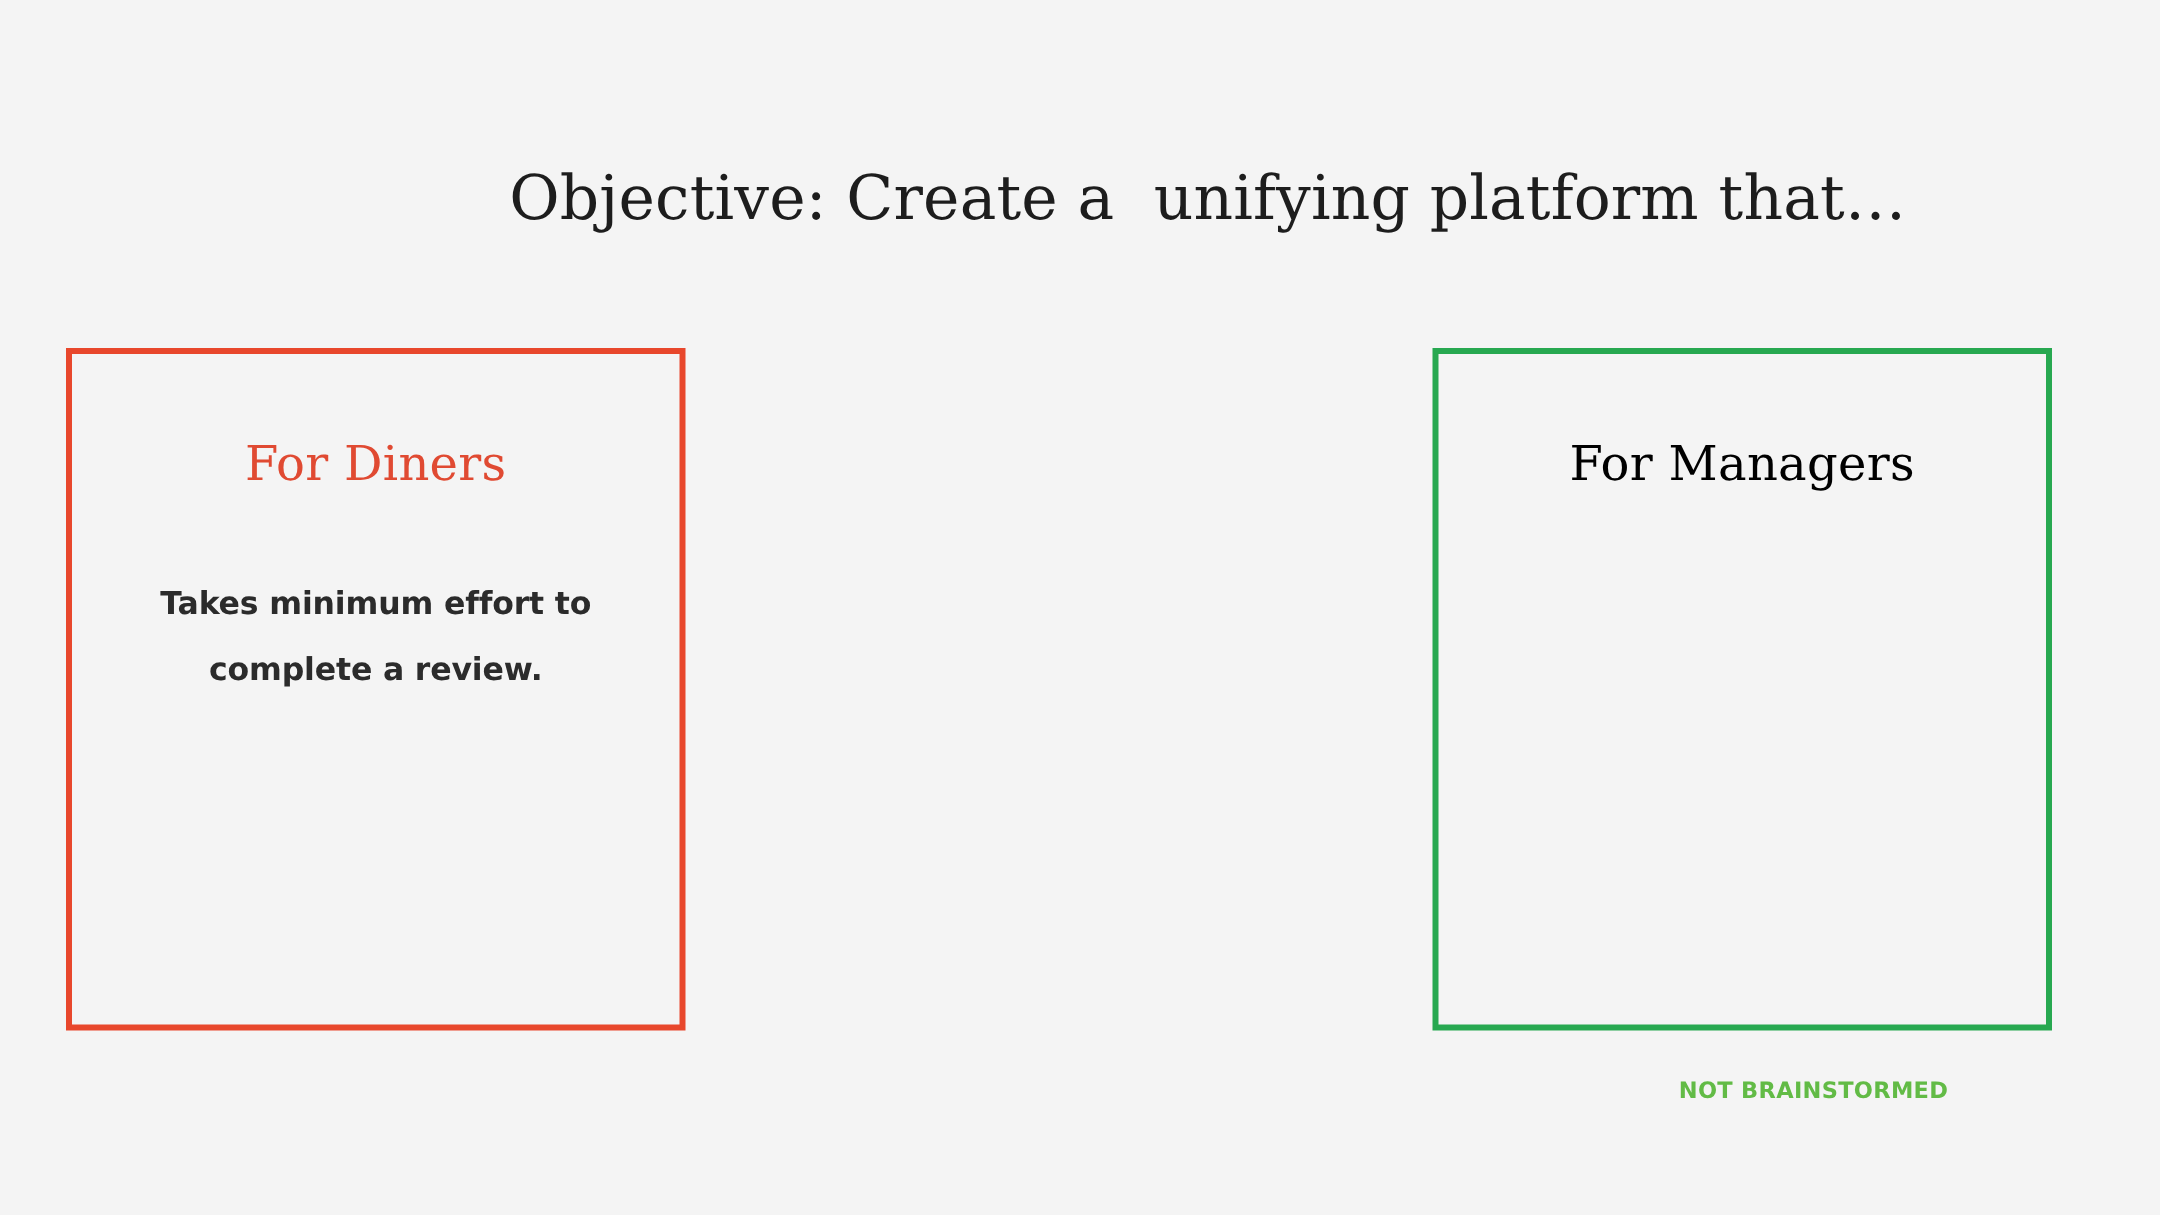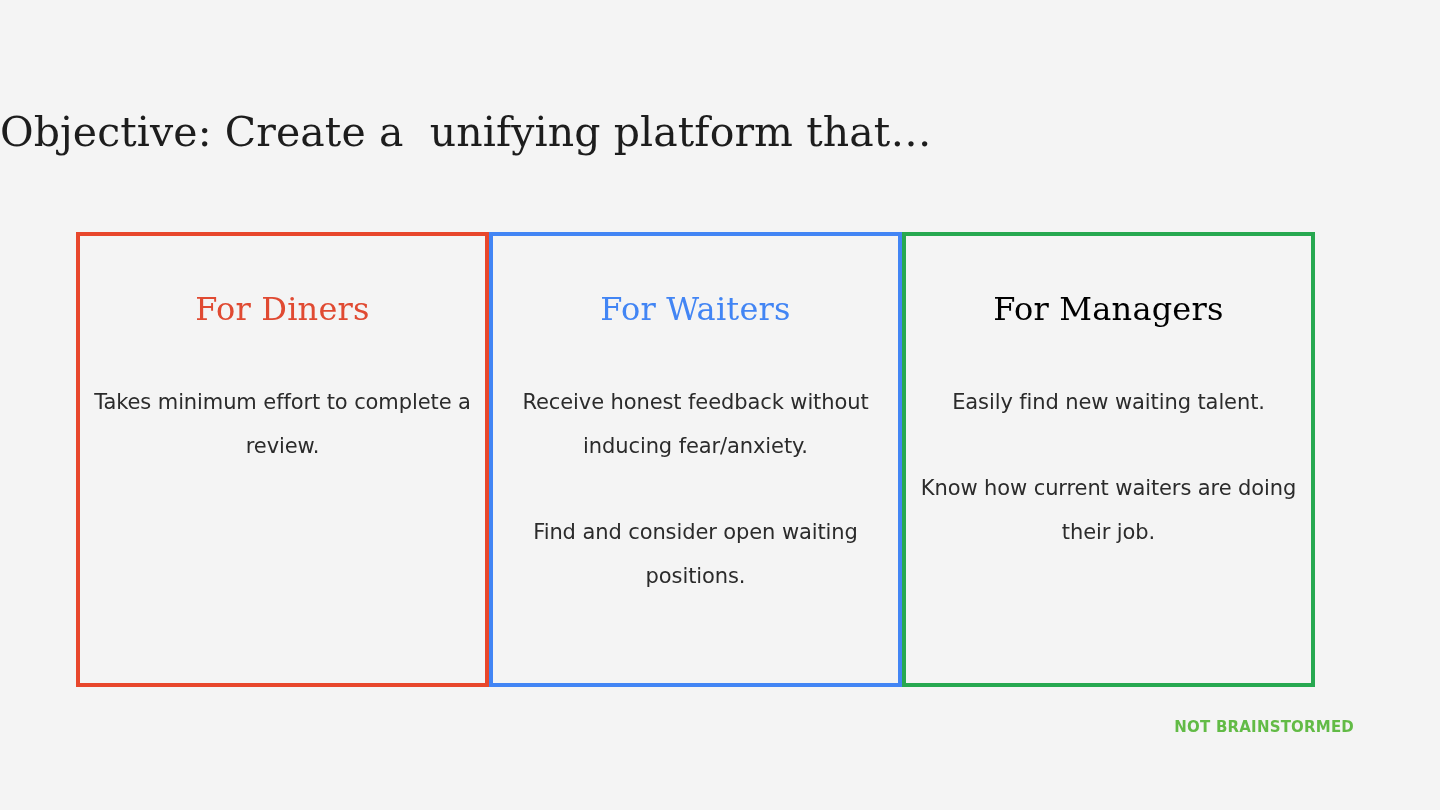--- a/index.html
+++ b/index.html
@@ -21,37 +21,38 @@
     height: 810px;
     background: #f4f4f4;
   }
 
   
   .slide-title {
     position: absolute;
     top: 108px;
     left: 0;
     width: 1271px;
-    text-align: left;
+    text-align: right;
     font-family: "DejaVu Serif", "Liberation Serif", serif;
     font-size: 41px;
     font-weight: 400;
     letter-spacing: 0.1px;
     color: #1d1d1d;
     white-space: pre;
   }
 
   
   .card-row {
     position: absolute;
     top: 232px;
-    left: 76px;
+    left: 44px;
     width: 1324px;
     height: 455px;
     display: flex;
+    justify-content: space-between;
   }
 
   .card {
     box-sizing: border-box;
     width: 413px;
     height: 455px;
     background: #f4f4f4;
     border: 4px solid #cccccc;
     display: flex;
     flex-direction: column;
@@ -80,37 +81,37 @@
     margin-top: 53px;
     width: 100%;
     padding: 0 10px;
     box-sizing: border-box;
     text-align: center;
   }
 
   .card-para {
     font-family: "DejaVu Sans", "Liberation Sans", sans-serif;
     font-size: 21px;
-    font-weight: 400;
+    font-weight: 700;
     line-height: 44px;
     color: #2b2b2b;
     margin: 0;
     letter-spacing: -0.1px;
   }
   .card-para + .card-para {
     margin-top: 42px;
   }
 
   
   .footnote {
     position: absolute;
     top: 712px;
-    left: 934px;
+    left: 999px;
     width: 420px;
-    text-align: right;
+    text-align: center;
     font-family: "DejaVu Sans", "Liberation Sans", sans-serif;
     font-size: 15px;
     font-weight: 700;
     line-height: 31px;
     letter-spacing: 0.2px;
     color: #62bb46;
   }
   .footnote-line { display: block; }
 </style>
 </head>
@@ -122,34 +123,23 @@
 
   <div class="card-row">
 
     <div class="card card-red">
       <div class="card-heading heading-red">For Diners</div>
       <div class="card-body">
         <p class="card-para">Takes minimum effort to complete a review.</p>
       </div>
     </div>
 
-    <div class="card card-blue">
-      <div class="card-heading heading-blue">For Waiters</div>
-      <div class="card-body">
-        <p class="card-para">Receive honest feedback without inducing fear/anxiety.</p>
-        <p class="card-para">Find and consider open waiting positions.</p>
-      </div>
-    </div>
 
     <div class="card card-green">
       <div class="card-heading heading-green">For Managers</div>
-      <div class="card-body">
-        <p class="card-para">Easily find new waiting talent.</p>
-        <p class="card-para">Know how current waiters are doing their job.</p>
-      </div>
     </div>
 
   </div>
 
   <div class="footnote">
     <span class="footnote-line">NOT BRAINSTORMED</span>
   </div>
 
 </div>
 

